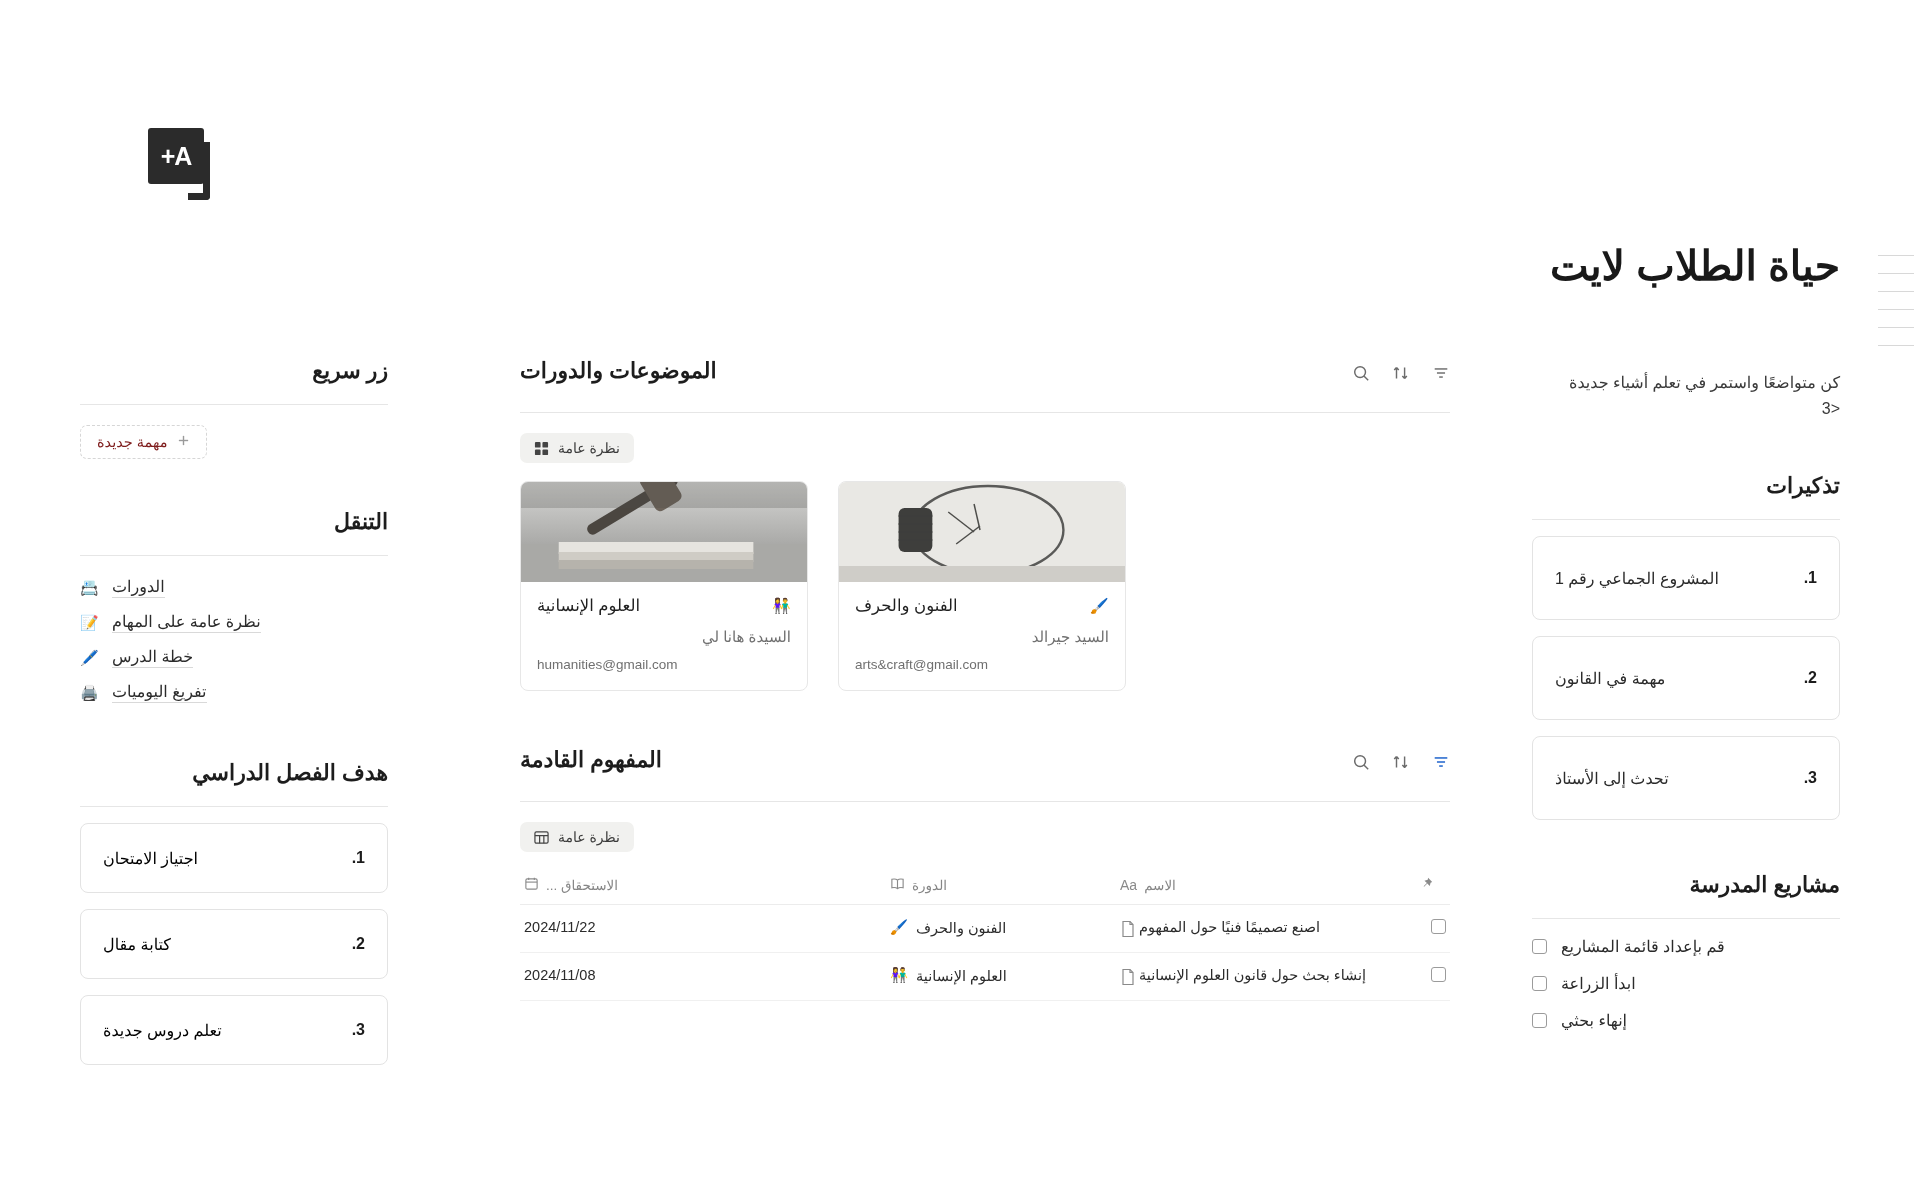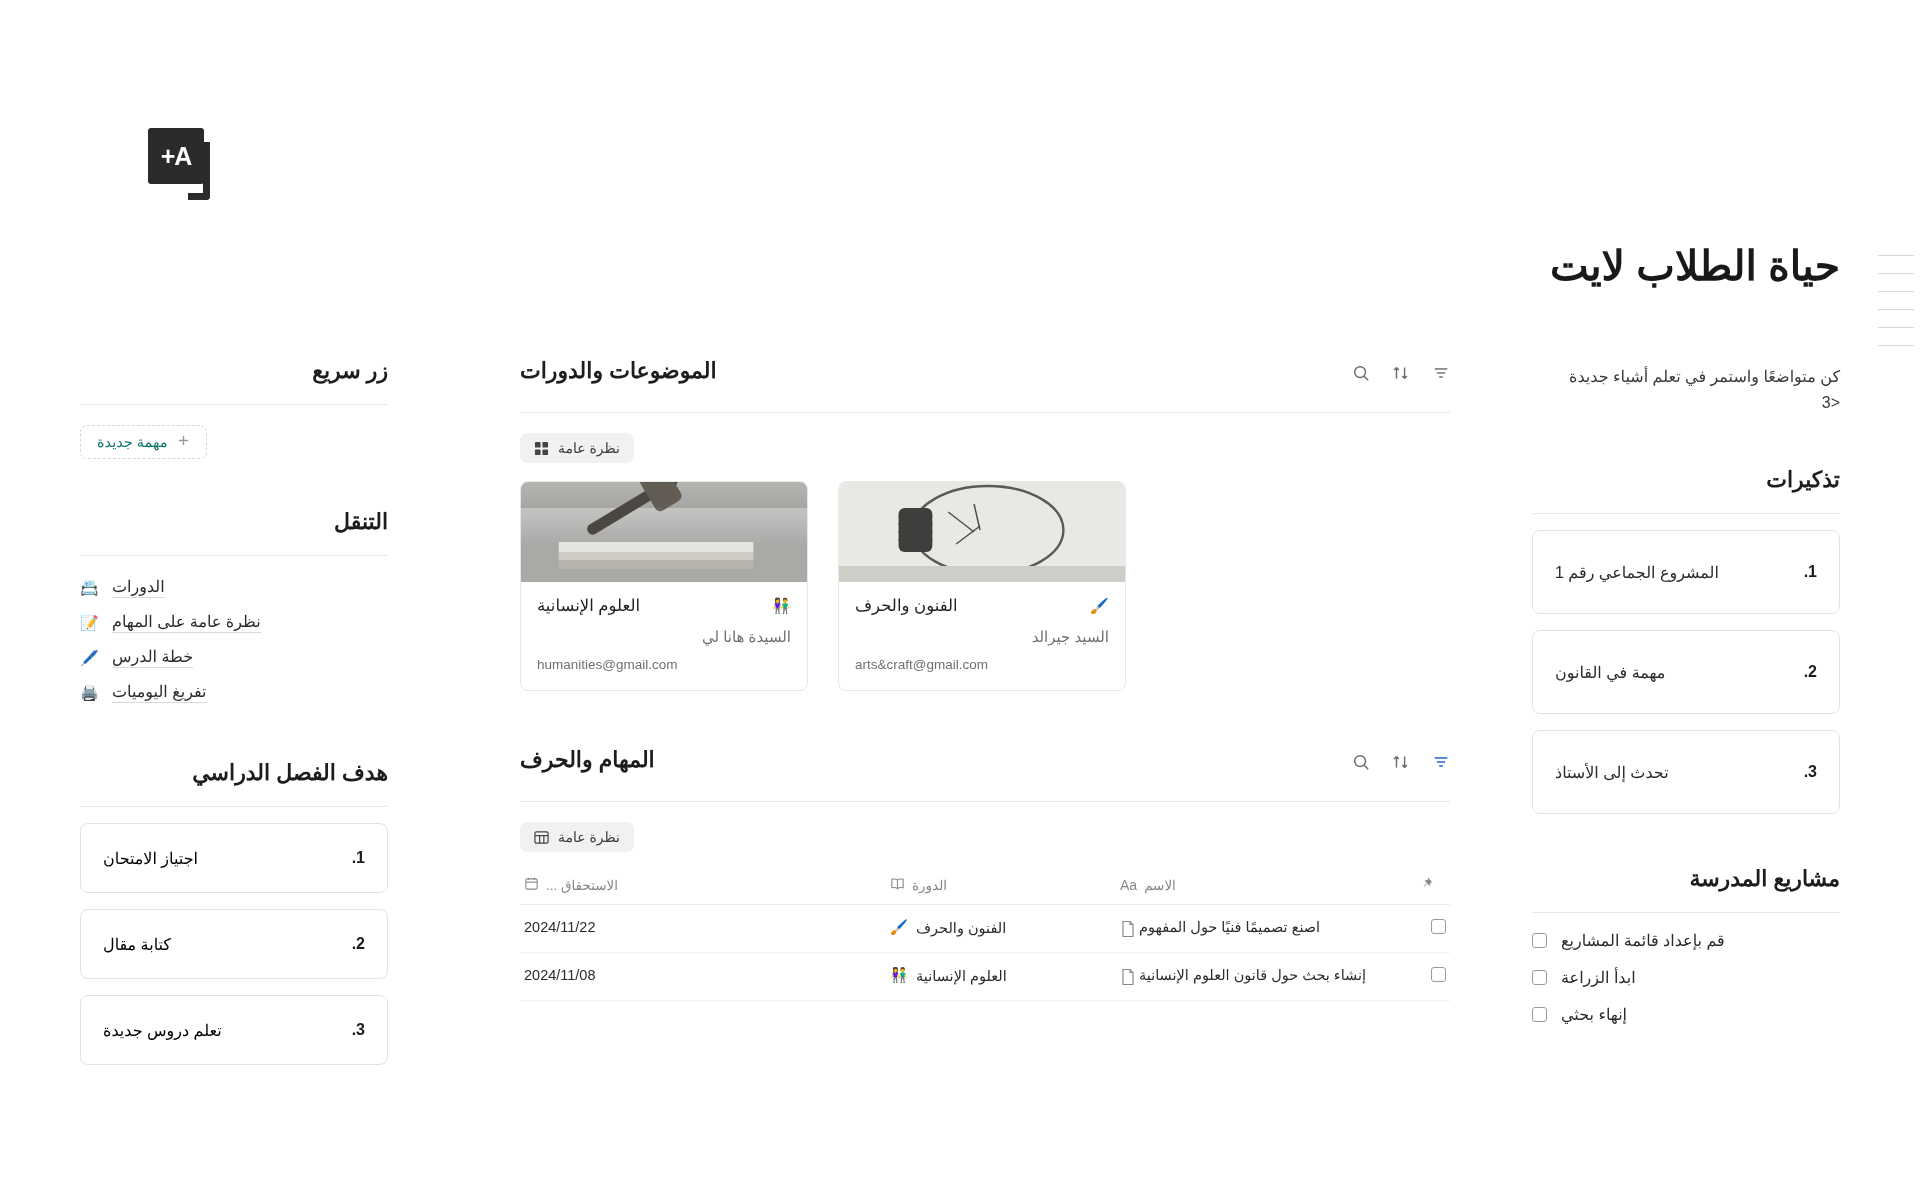--- a/index.html
+++ b/index.html
@@ -81,21 +81,21 @@
     border-bottom: 1px solid #e6e6e6;
   }
 
   
   .col-right {
     position: absolute;
     right: 80px; top: 358px;
     width: 308px;
   }
   .quote {
-    margin-top: 6px;
+    margin-top: 12px;
     display: flex;
     flex-direction: row-reverse;
     gap: 12px;
     align-items: center;
   }
   .quote .bar { width: 3px; background: #2b2b2b; flex: 0 0 3px; }
   .quote .txt {
     font-size: 16px; line-height: 1.6; color: #3a3a3a; text-align: right; flex: 1;
   }
   .reminders-head { margin-top: 52px; }
@@ -228,21 +228,21 @@
   .newtask {
     margin-top: 20px;
     display: inline-flex;
     flex-direction: row-reverse;
     align-items: center;
     gap: 10px;
     border: 1px dashed #d6d6d6;
     border-radius: 7px;
     padding: 8px 16px;
     font-size: 14.5px;
-    color: #0f766e;
+    color: #7f1d1d;
     background: #fff;
     text-align: right;
   }
   .nav-head { margin-top: 50px; }
   .nav-list { margin-top: 14px; }
   .nav-item {
     display: flex;
     flex-direction: row-reverse;
     align-items: center;
     justify-content: flex-start;
@@ -435,21 +435,21 @@
             <span class="cc-emoji">🖌️</span>
           </div>
           <div class="cc-sub">السيد جيرالد</div>
           <div class="cc-mail">arts&amp;craft@gmail.com</div>
         </div>
       </div>
     </div>
 
     <div class="tasks-wrap">
       <div class="mid-head-row">
-        <div class="sec-head">المهام والحرف</div>
+        <div class="sec-head">المفهوم القادمة</div>
         <div class="toolbar">
           <span>
             <svg class="tb-icon" viewBox="0 0 20 20" fill="none" stroke="currentColor" stroke-width="1.6">
               <circle cx="9" cy="9" r="6"></circle>
                 <line x1="13.5" y1="13.5" x2="18" y2="18"></line>
             </svg>
           </span>
           <span>
             <svg class="tb-icon" viewBox="0 0 20 20" fill="none" stroke="currentColor" stroke-width="1.6">
               <path d="M5 16V4M5 4L2.5 6.7M5 4l2.5 2.7"></path>

